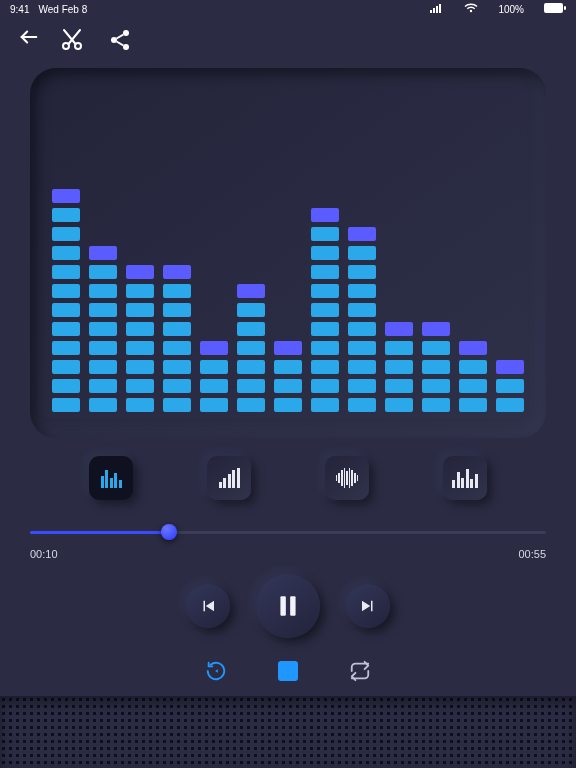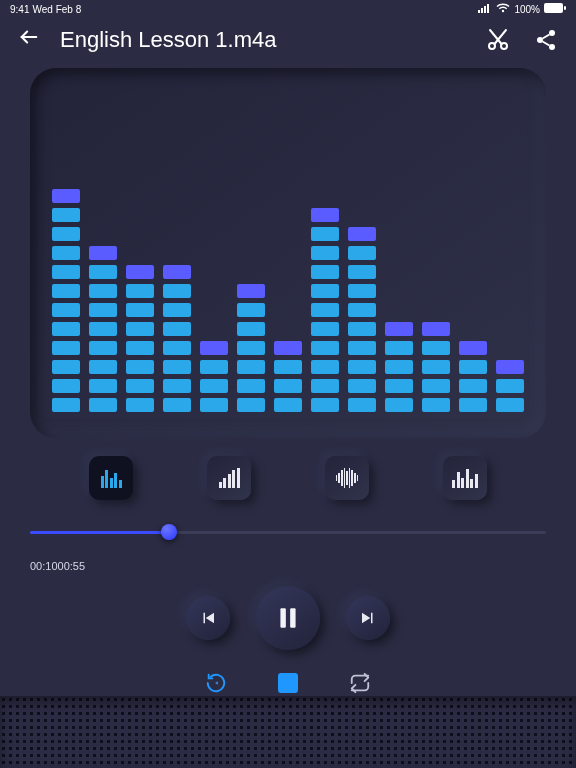--- a/index.html
+++ b/index.html
@@ -1,38 +1,38 @@
 <!DOCTYPE html>
 <html><head>
 <meta charset="utf-8">
 <style>
   *{box-sizing:border-box;margin:0;padding:0;font-family:-apple-system,Helvetica,Arial,sans-serif}
   body{width:576px;height:768px;background:#2b2c44;overflow:hidden;color:#fff}
   .status-bar{display:flex;justify-content:space-between;align-items:center;padding:3px 10px;font-size:10px;color:#fff}
-  .status-left{display:flex;gap:3px;align-items:center}
-  .status-right{display:flex;gap:4px;align-items:center}
+  .status-left{display:flex;gap:9px;align-items:center}
+  .status-right{display:flex;gap:20px;align-items:center}
   .header{display:flex;align-items:center;padding:8px 18px 14px 18px;gap:20px}
   .back-arrow{font-size:22px;color:#fff}
   .title{font-size:22px;font-weight:400;flex:1;color:#fff}
   .header-actions{display:flex;gap:24px;align-items:center}
   .hdr-ic{width:24px;height:24px;display:flex;align-items:center;justify-content:center}
   .viz-outer{margin:0 30px;height:370px;border-radius:26px;background:linear-gradient(145deg,#23243a,#2f3149);box-shadow:inset 6px 6px 14px rgba(0,0,0,.45),inset -6px -6px 14px rgba(80,84,130,.15);position:relative;display:flex;align-items:flex-end;justify-content:center;padding:26px 22px}
   .bars{display:flex;align-items:flex-end;gap:9px;width:100%;height:100%}
   .col{flex:1;display:flex;flex-direction:column;justify-content:flex-end;gap:5px}
   .seg{height:14px;border-radius:2px;background:#2aa8ea}
   .seg.top{background:#5b5cff}
   .viz-modes{display:flex;justify-content:space-around;align-items:center;margin:18px 52px 0}
   .mode-btn{width:44px;height:44px;border-radius:10px;background:linear-gradient(145deg,#23243a,#31334c);box-shadow:5px 5px 10px rgba(0,0,0,.4),-4px -4px 9px rgba(80,84,130,.18);display:flex;align-items:center;justify-content:center}
   .mode-btn.active{background:#0f1120}
   .scrub-wrap{margin:24px 30px 0}
   .scrub{position:relative;height:16px}
   .track{position:absolute;top:7px;left:0;right:0;height:3px;background:#3b3d58;border-radius:3px}
   .fill{position:absolute;top:7px;left:0;height:3px;background:#3c4bff;border-radius:3px}
   .thumb{position:absolute;top:0;width:16px;height:16px;border-radius:50%;background:radial-gradient(circle at 35% 30%,#6b77ff,#2b36ff);box-shadow:0 2px 6px rgba(0,0,0,.6)}
-  .times{display:flex;font-size:11px;color:#d6d7e6;margin-top:20px}
+  .times{display:flex;justify-content:space-between;font-size:11px;color:#d6d7e6;margin-top:8px}
   .controls{display:flex;justify-content:center;align-items:center;gap:26px;margin-top:14px}
   .ctl{width:44px;height:44px;border-radius:50%;background:linear-gradient(145deg,#34365a,#22233a);box-shadow:5px 5px 10px rgba(0,0,0,.45),-4px -4px 9px rgba(80,84,130,.18);display:flex;align-items:center;justify-content:center}
   .ctl.big{width:64px;height:64px}
   .sec-controls{display:flex;justify-content:center;align-items:center;gap:50px;margin-top:22px}
   .sec-ic{width:22px;height:22px;display:flex;align-items:center;justify-content:center}
   .stop-sq{width:20px;height:20px;background:#2096ff;border-radius:3px}
   .grill{position:absolute;left:0;right:0;bottom:0;height:72px;background-image:radial-gradient(circle,#0e0f1c 1.6px,transparent 1.7px);background-size:7px 7px;background-position:0 0;box-shadow:inset 0 6px 12px rgba(0,0,0,.4)}
   
   .mini-bars{display:flex;align-items:flex-end;gap:1.5px;height:20px}
   .mini-bars span{width:3px;background:#2aa8ea}
@@ -78,21 +78,20 @@
   </div>
 </div>
 
 <div class="header">
   <div class="back-arrow">
     <svg width="22" height="22" viewBox="0 0 24 24" fill="none" stroke="#fff" stroke-width="2.2" stroke-linecap="round">
         <path d="M20 12H4"></path>
         <path d="M10 6l-6 6 6 6"></path>
       </svg>
   </div>
-  <div class="title">English Lesson 1.m4a</div>
   <div class="header-actions">
     <div class="hdr-ic">
       <svg width="24" height="24" viewBox="0 0 24 24" fill="none" stroke="#fff" stroke-width="2" stroke-linecap="round">
           <circle cx="6" cy="18" r="3"></circle>
           <circle cx="18" cy="18" r="3"></circle>
           <path d="M8.5 16 L20 2"></path>
           <path d="M15.5 16 L4 2"></path>
         </svg>
     </div>
     <div class="hdr-ic">

